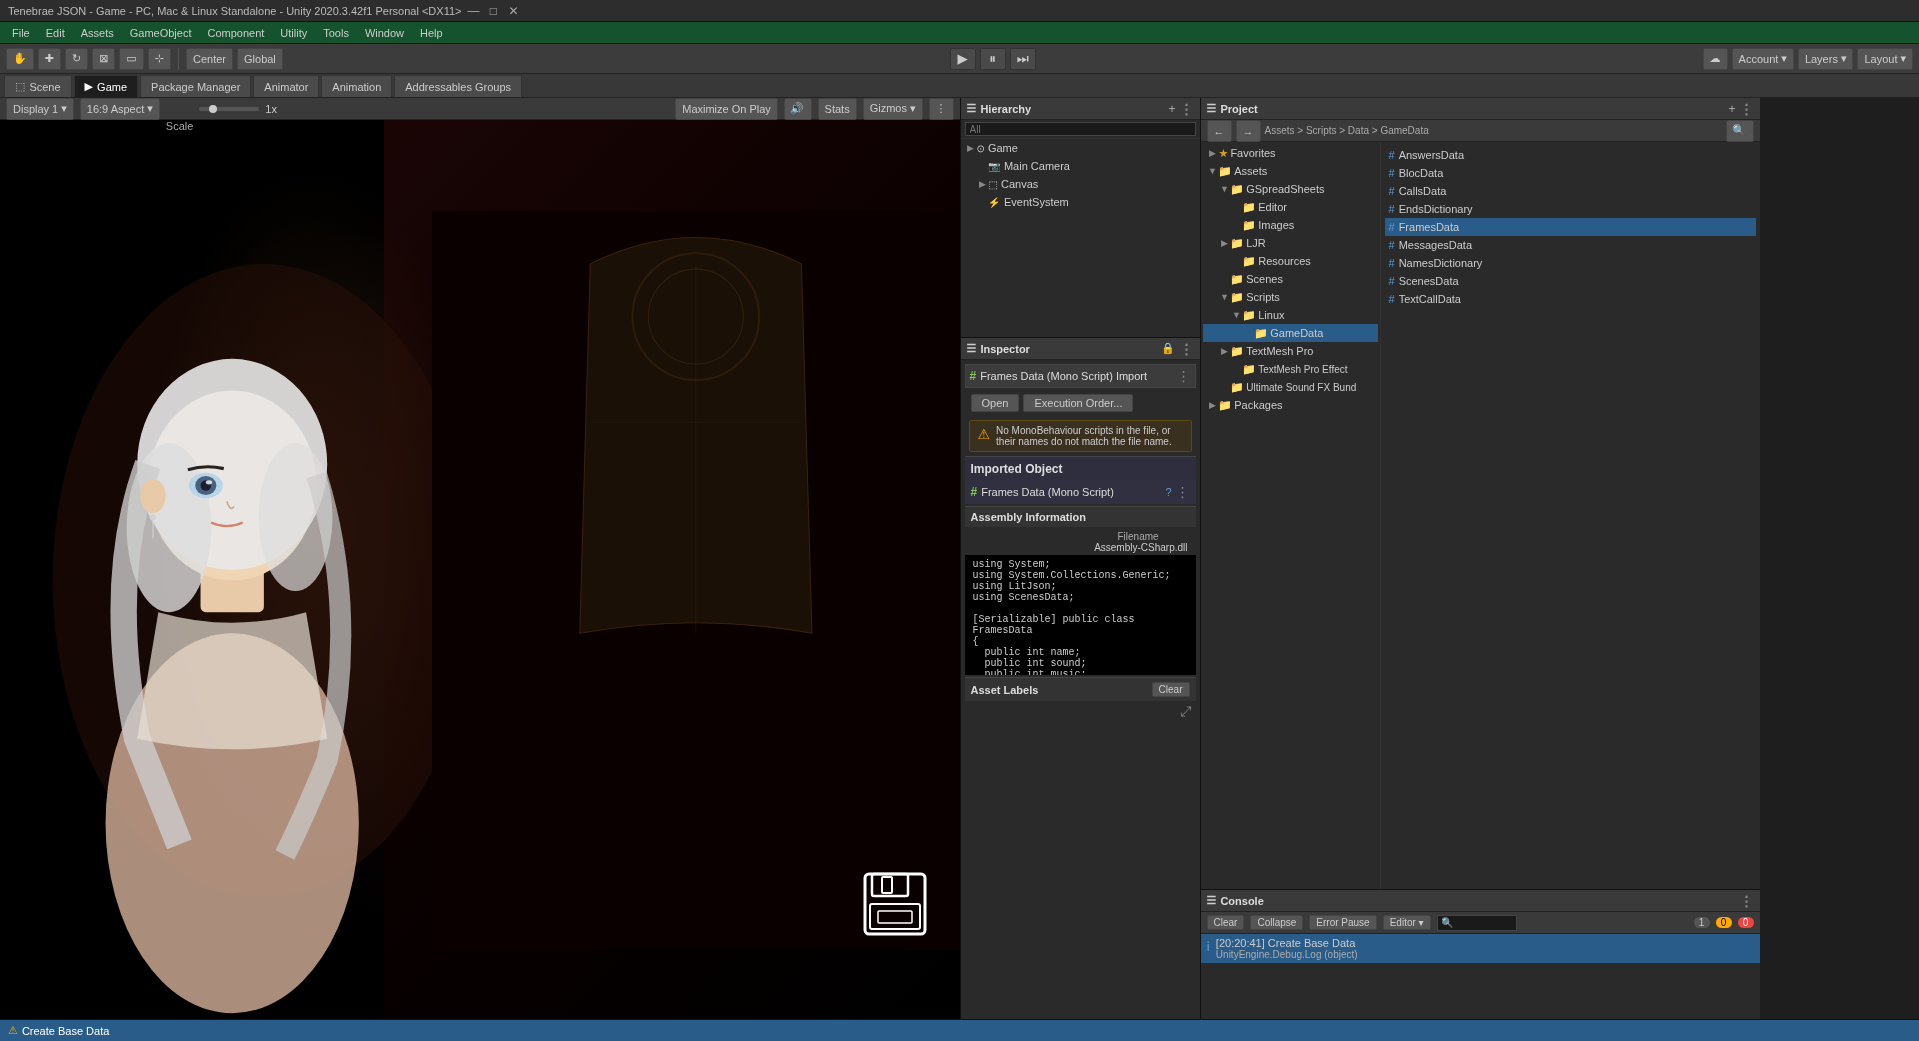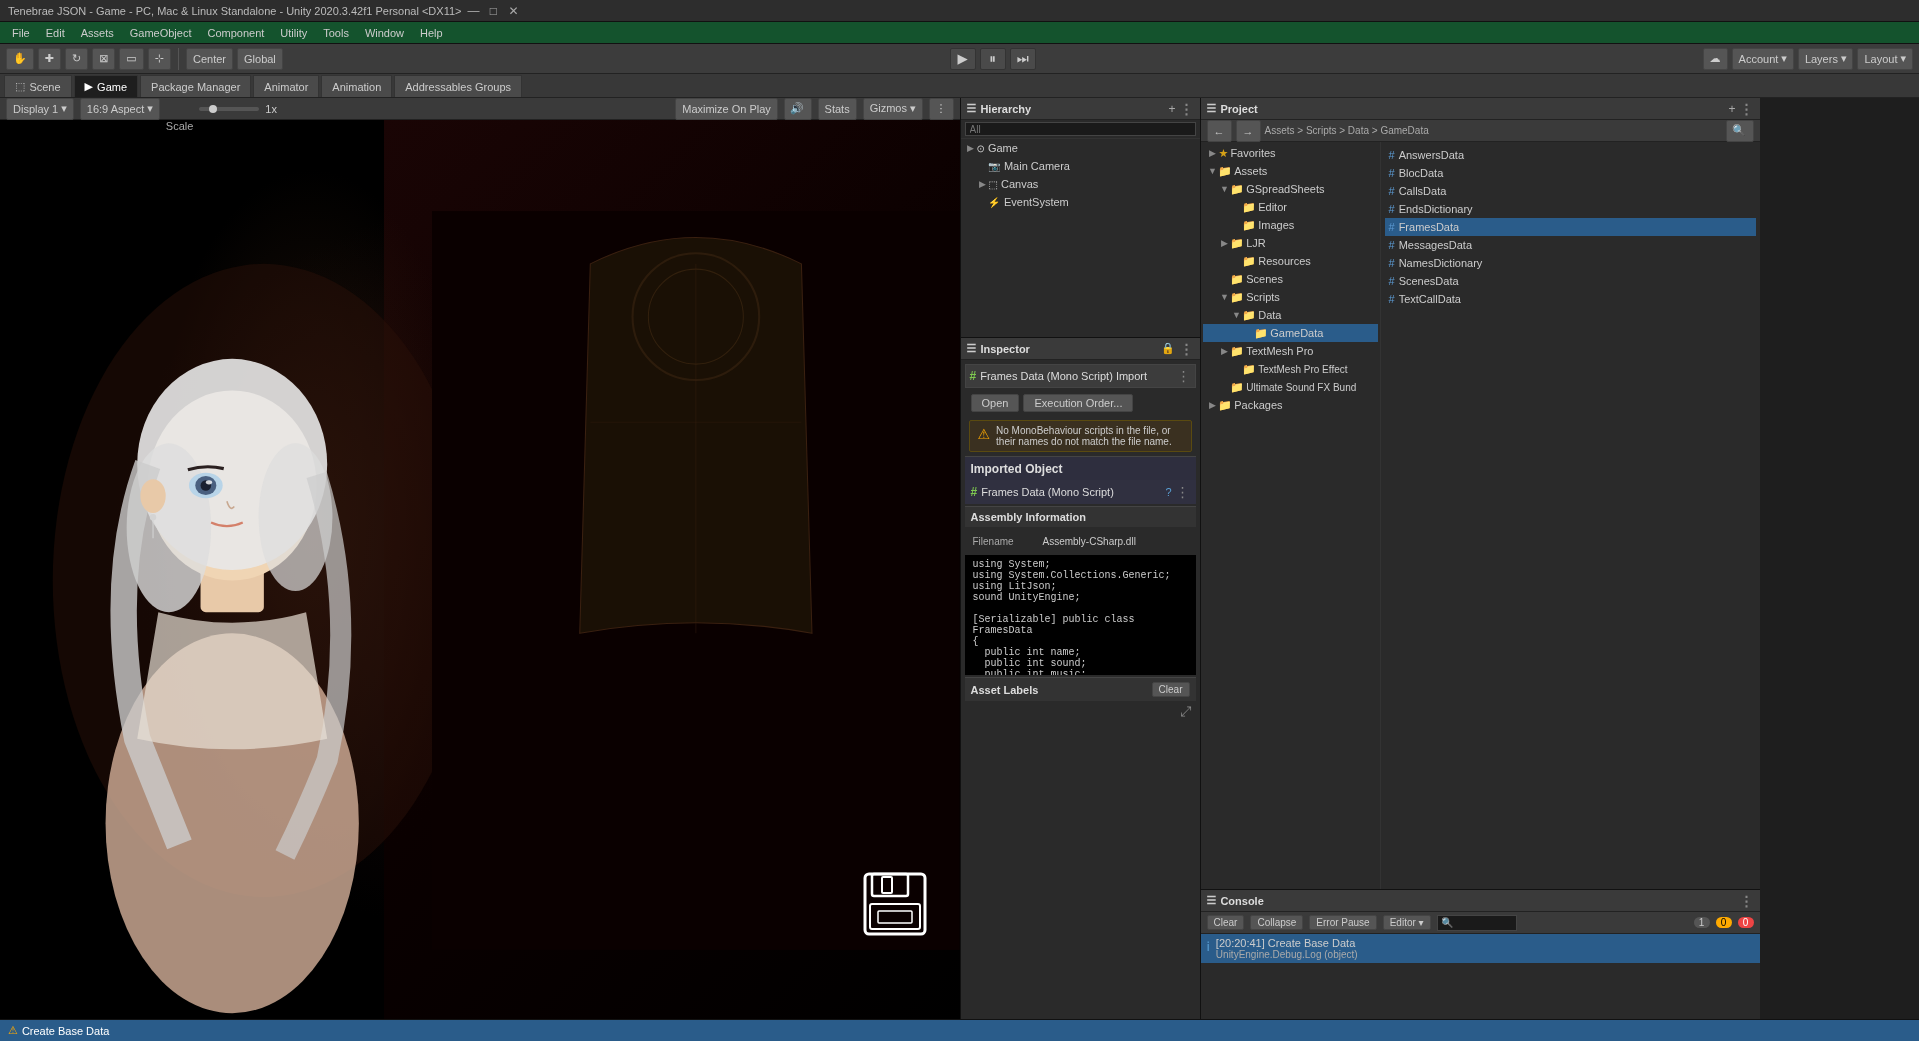--- a/index.html
+++ b/index.html
@@ -329,22 +329,23 @@
       border-top: 1px solid #444;
     }
 
     
     .assembly-info {
       padding: 4px 8px;
     }
     .assembly-row {
       display: flex;
       height: 20px;
-      align-items: center;
-      font-size: 11px;
+      align-items: flex-end;
+      font-size: 11px;
+      flex-direction: column;
     }
     .assembly-label { width: 70px; color: #aaa; font-size: 10px; }
     .assembly-value { flex: 1; color: #ccc; font-size: 10px; }
 
     
     ::-webkit-scrollbar { width: 8px; height: 8px; }
     ::-webkit-scrollbar-track { background: #2a2a2a; }
     ::-webkit-scrollbar-thumb { background: #555; border-radius: 2px; }
 
     
@@ -693,21 +694,21 @@
               <div class="assembly-row">
                 <span class="assembly-label">Filename</span>
                 <span class="assembly-value">Assembly-CSharp.dll</span>
               </div>
             </div>
 
             <div class="code-block">
               <div>using System;</div>
               <div>using System.Collections.Generic;</div>
               <div>using LitJson;</div>
-              <div>sound UnityEngine;</div>
+              <div>using ScenesData;</div>
               <div>&nbsp;</div>
               <div>[Serializable] public class FramesData</div>
               <div>{</div>
               <div>&nbsp;&nbsp;public int name;</div>
               <div>&nbsp;&nbsp;public int sound;</div>
               <div>&nbsp;&nbsp;public int music;</div>
             </div>
 
             <div style="display:flex; align-items:center; padding:4px 6px; background:#333; border-top:1px solid #444; margin-top:2px; gap:4px;">
               <span style="flex:1; font-size:11px; font-weight:bold; color:#ddd;">Asset Labels</span>
@@ -785,21 +786,21 @@
                 <span style="margin-left:2px;">Scenes</span>
               </div>
               <div class="tree-item indent1">
                 <span class="tree-arrow">▼</span>
                 <span class="folder-icon">📁</span>
                 <span style="margin-left:2px;">Scripts</span>
               </div>
               <div class="tree-item indent2">
                 <span class="tree-arrow">▼</span>
                 <span class="folder-icon">📁</span>
-                <span style="margin-left:2px;">Data</span>
+                <span style="margin-left:2px;">Linux</span>
               </div>
               <div class="tree-item indent3 selected" style="background:#2a5c8a;">
                 <span class="tree-arrow"></span>
                 <span class="folder-icon">📁</span>
                 <span style="margin-left:2px;">GameData</span>
               </div>
               <div class="tree-item indent1">
                 <span class="tree-arrow">▶</span>
                 <span class="folder-icon">📁</span>
                 <span style="margin-left:2px;">TextMesh Pro</span>

